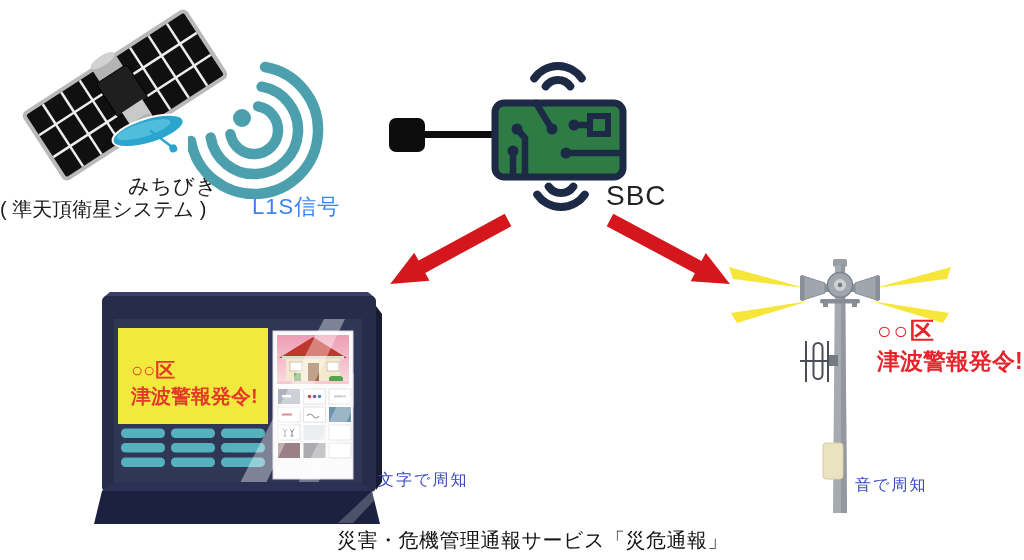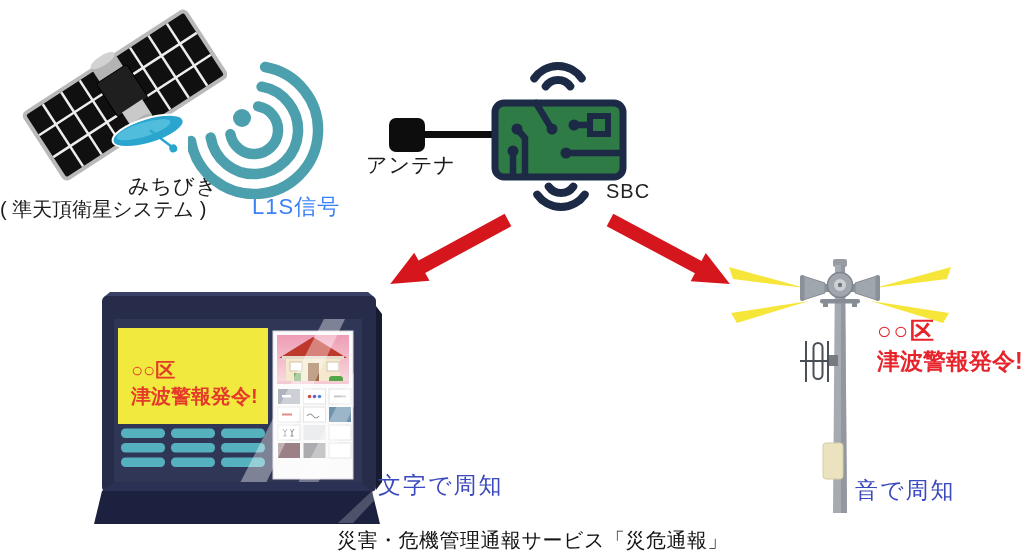--- a/index.html
+++ b/index.html
@@ -1,25 +1,25 @@
 <!DOCTYPE html>
 <html><head>
 <meta charset="utf-8">
 <style>
   html,body{margin:0;padding:0;background:#ffffff;}
   .canvas{position:relative;width:1024px;height:560px;background:#ffffff;overflow:hidden;
           font-family:"Liberation Sans","DejaVu Sans",sans-serif;}
   .abs{position:absolute;}
   .jp{color:#1a1a1a;font-size:21px;letter-spacing:1px;white-space:nowrap;}
-  .blue-label{color:#3A49BE;font-size:23px;letter-spacing:2px;white-space:nowrap;}
+  .blue-label{color:#3A49BE;font-size:16px;letter-spacing:2px;white-space:nowrap;}
   .sat-name{left:98px;top:172px;width:120px;text-align:right;}
   .sat-system{left:0px;top:196px;width:240px;font-size:20px;letter-spacing:0;}
   .l1s{left:252px;top:192px;color:#3b82f6;font-size:22px;letter-spacing:1px;}
   .antenna-label{left:366px;top:151px;}
-  .sbc-label{left:606px;top:180px;font-size:20px;letter-spacing:1px;color:#222;}
+  .sbc-label{left:606px;top:180px;font-size:28px;letter-spacing:1px;color:#222;}
   .caption-text{left:378px;top:470px;}
   .caption-sound{left:855px;top:475px;text-align:right;}
   .pole-alert{left:877px;top:316px;color:#E7232B;font-weight:bold;line-height:30px;white-space:nowrap;}
   .pole-alert .l1{font-size:24px;letter-spacing:2px;}
   .pole-alert .l2{font-size:23px;letter-spacing:0px;}
   .title{left:337px;top:527px;font-size:20px;color:#141414;letter-spacing:0.5px;white-space:nowrap;}
   svg{display:block;}
   text{font-family:"Liberation Sans","DejaVu Sans",sans-serif;}
 </style>
 </head>
@@ -73,21 +73,20 @@
       <path d="M 71.6 22.7 A 44 44 0 1 1 20.7 73.6"></path>
       <path d="M 75.1 3.0 A 64 64 0 1 1 1.0 77.1"></path>
     </g>
   </svg>
   <div class="abs l1s">L1S信号</div>
 
   <svg class="abs" style="left:385px;top:114px;" width="112" height="46" viewBox="0 0 112 46">
     <rect x="4" y="4" width="36" height="34" rx="7" fill="#0d0d0d"></rect>
     <rect x="40" y="17" width="72" height="7" fill="#0d0d0d"></rect>
   </svg>
-  <div class="abs jp antenna-label">アンテナ</div>
 
   <svg class="abs" style="left:490px;top:62px;" width="150" height="160" viewBox="0 0 150 160">
 
     <g fill="none" stroke="#1D2A46" stroke-width="8" stroke-linecap="round">
       <path d="M 44.25 16.35 A 29 29 0 0 1 91.75 16.35"></path>
       <path d="M 55.71 24.39 A 15 15 0 0 1 80.29 24.39"></path>
     </g>
 
     <rect x="5" y="41" width="128" height="74" rx="9" fill="#2E7B45" stroke="#1D2A46" stroke-width="7"></rect>
     <g fill="#1D2A46" stroke="#1D2A46" stroke-width="6.5" stroke-linecap="round">

